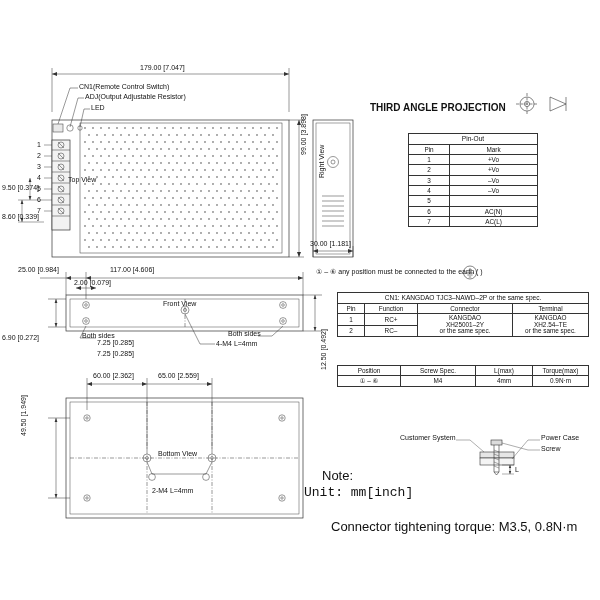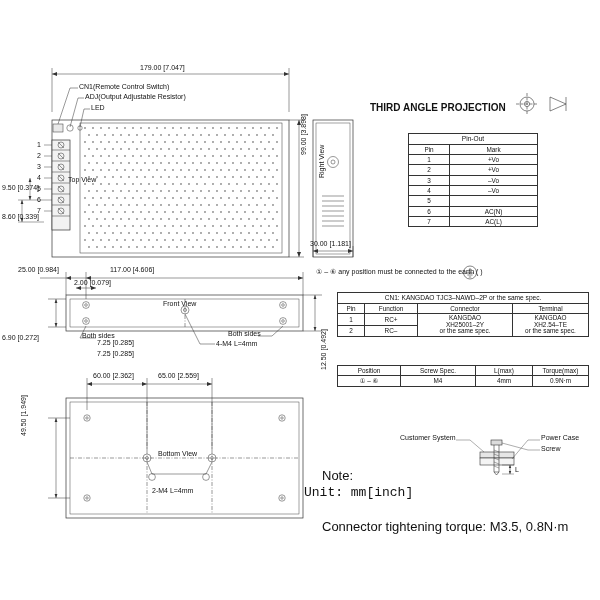--- a/index.html
+++ b/index.html
@@ -894,15 +894,15 @@
 </tbody>
     </table>
 
 <div class="txt" style="left:400px; top:434px;">Customer System</div>
 <div class="txt" style="left:541px; top:434px;">Power Case</div>
 <div class="txt" style="left:541px; top:445px;">Screw</div>
 <div class="txt" style="left:515px; top:466px;">L</div>
 
 <div class="note" style="left:322px; top:467px;">Note:</div>
 <div class="note" style="left:304px; top:484px;font-family:Liberation Mono, monospace;">Unit: mm[inch]</div>
-<div class="note" style="left:322px; top:518px;">Connector tightening torque: M3.5, 0.8N·m</div>
+<div class="note" style="left:331px; top:518px;">Connector tightening torque: M3.5, 0.8N·m</div>
 
 </div>
 
 </body></html>

